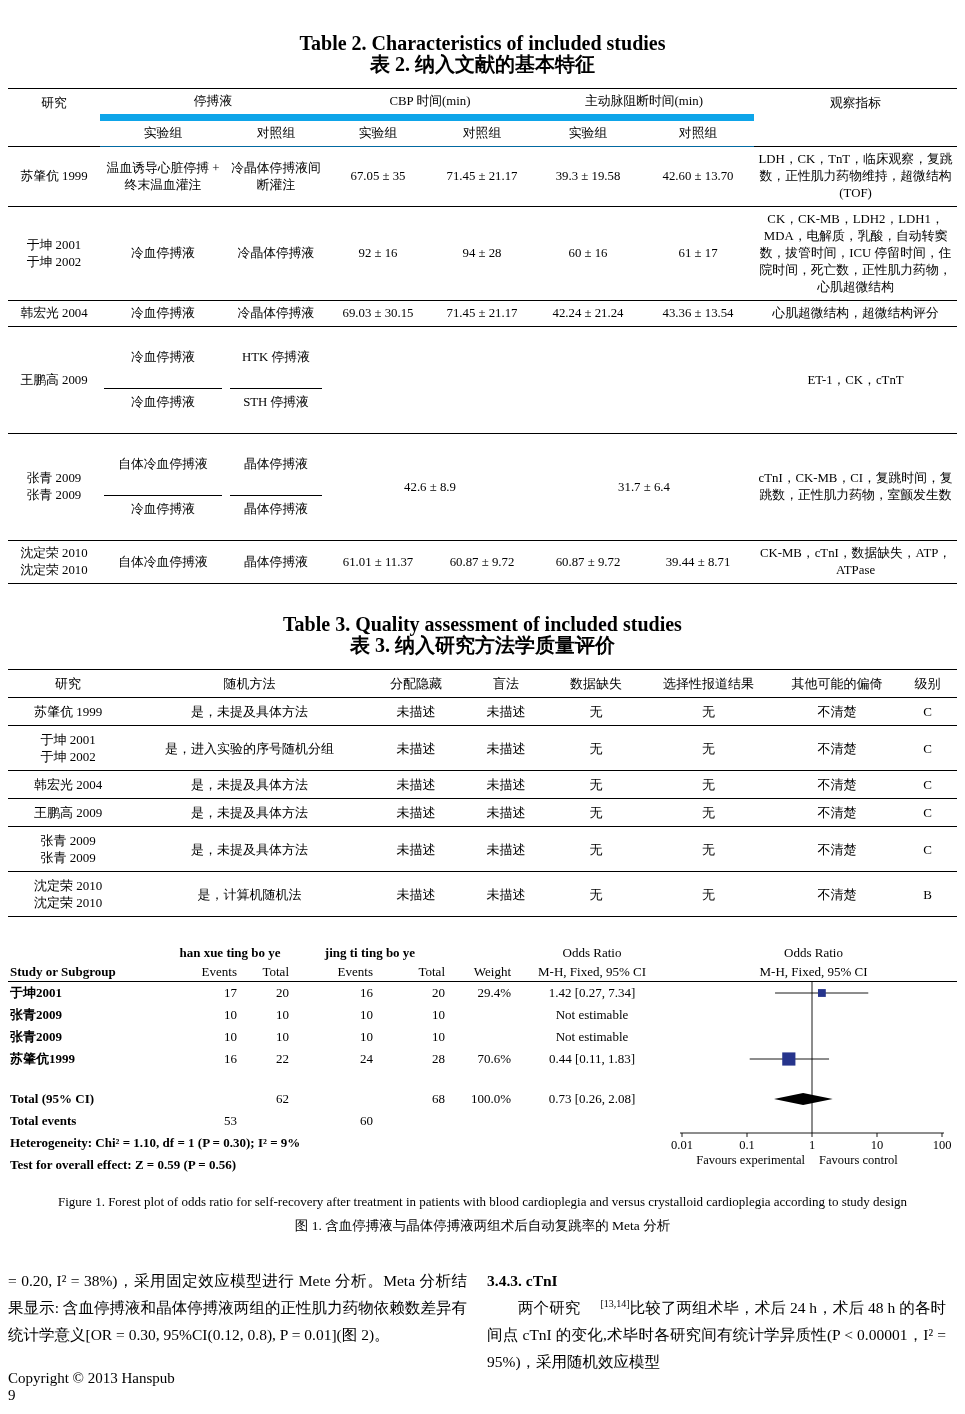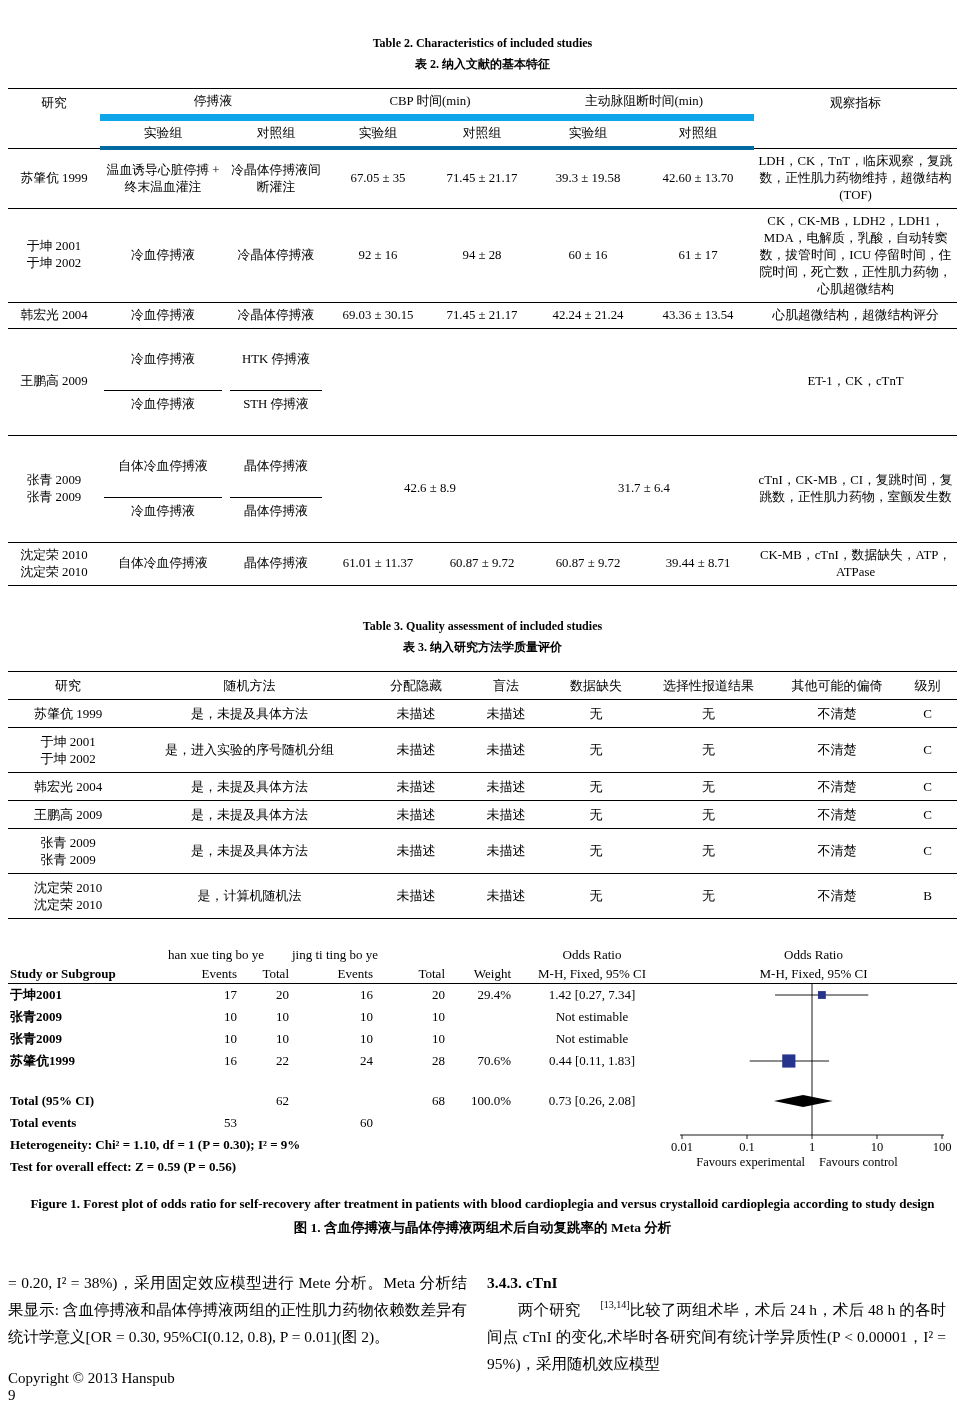--- a/index.html
+++ b/index.html
@@ -1,58 +1,58 @@
 <!DOCTYPE html>
 <html><head>
 <meta charset="utf-8">
 <style>
   html,body{margin:0;padding:0}
   body{width:965px;height:1414px;background:#fff;color:#000;position:relative;overflow:hidden;
        font-family:"Liberation Serif","DejaVu Serif",serif;}
   .page{padding:7px 8px 0 8px;}
   .doc-title{text-align:center;font-size:15px;margin-top:2px;}
-  .tbl-caption{text-align:center;font-weight:bold;font-size:12px;line-height:21px;}
+  .tbl-caption{text-align:center;font-weight:bold;font-size:20px;line-height:21px;}
   .mt-t2{margin-top:26px}
   .mt-t3{margin-top:30px}
   table{border-collapse:collapse;table-layout:fixed;width:949px;}
   .t2{margin-top:13px;font-size:12.8px;}
   .t2 th,.t2 td{font-weight:normal;text-align:center;vertical-align:middle;
       padding:4px 4px;line-height:17px;white-space:pre-line;overflow:hidden;}
   .t2 thead tr:first-child th{border-top:1.5px solid #000;}
   .t2 thead th.corner{vertical-align:top;padding-top:6px;border-bottom:1px solid #000;}
   .t2 thead th.grp{border-bottom:7px solid #0ea5e9;}
-  .t2 thead tr+tr th{border-bottom:4px solid #0369a1;}
+  .t2 thead tr+tr th{border-bottom:1px solid #0369a1;}
   .t2 tbody td{border-bottom:1px solid #000;}
   .t2 tbody tr:last-child td{border-bottom:1.5px solid #000;}
   .t2 td.split{padding:0 4px;}
   .split div{padding:5px 0;line-height:17px;}
   .split .sub{border-top:1px solid #000;}
 
   .t3{margin-top:13px;font-size:13px;}
   .t3 th,.t3 td{font-weight:normal;text-align:center;vertical-align:middle;
       padding:5px 4px;line-height:17px;white-space:pre-line;}
   .t3 thead th{border-top:1.5px solid #000;border-bottom:1px solid #000;}
   .t3 tbody td{border-bottom:1px solid #000;}
   .t3 tbody tr:last-child td{border-bottom:1.5px solid #000;}
 
   .forest{margin-top:26px;font-size:13px;}
   .f-grid{display:grid;grid-template-columns:160px 72px 52px 84px 72px 66px 156px;width:662px;}
   .f-head{grid-template-columns:160px 72px 52px 84px 72px 66px 156px 287px;width:949px;
           grid-auto-rows:19px;border-bottom:1px solid #000;}
   .f-head div{line-height:19px;}
-  .s2{grid-column:span 2;text-align:left;}
+  .s2{grid-column:span 2;text-align:center;font-weight:bold;}
   .f-body{position:relative;width:949px;}
   .f-row{height:22px;line-height:22px;}
   .f-spacer{height:18px;}
   .ra{text-align:right;padding-right:3px;}
   .ca{text-align:center;}
   .la{text-align:left;padding-left:2px;font-weight:bold;}
   .f-svg{position:absolute;left:662px;top:0;width:287px;height:192px;}
 
-  .fig-caption{margin-top:16px;text-align:center;font-weight:bold;}
+  .fig-caption{margin-top:16px;text-align:center;font-weight:normal;}
   .fig-caption .en{font-size:13px;line-height:19px;}
   .fig-caption .zh{font-size:13.5px;line-height:21px;margin-top:4px;}
 
   .bodytext{display:flex;gap:20px;margin-top:31px;}
   .coltext{width:459px;font-size:15.5px;line-height:27px;text-align:justify;}
   .h343{font-weight:bold;}
   .indent{text-indent:2em;}
   sup{font-size:10px;line-height:0;padding-left:20px;}
   .footer{position:absolute;left:8px;right:8px;bottom:10px;display:flex;
           justify-content:space-between;font-size:15px;flex-direction:column;}

